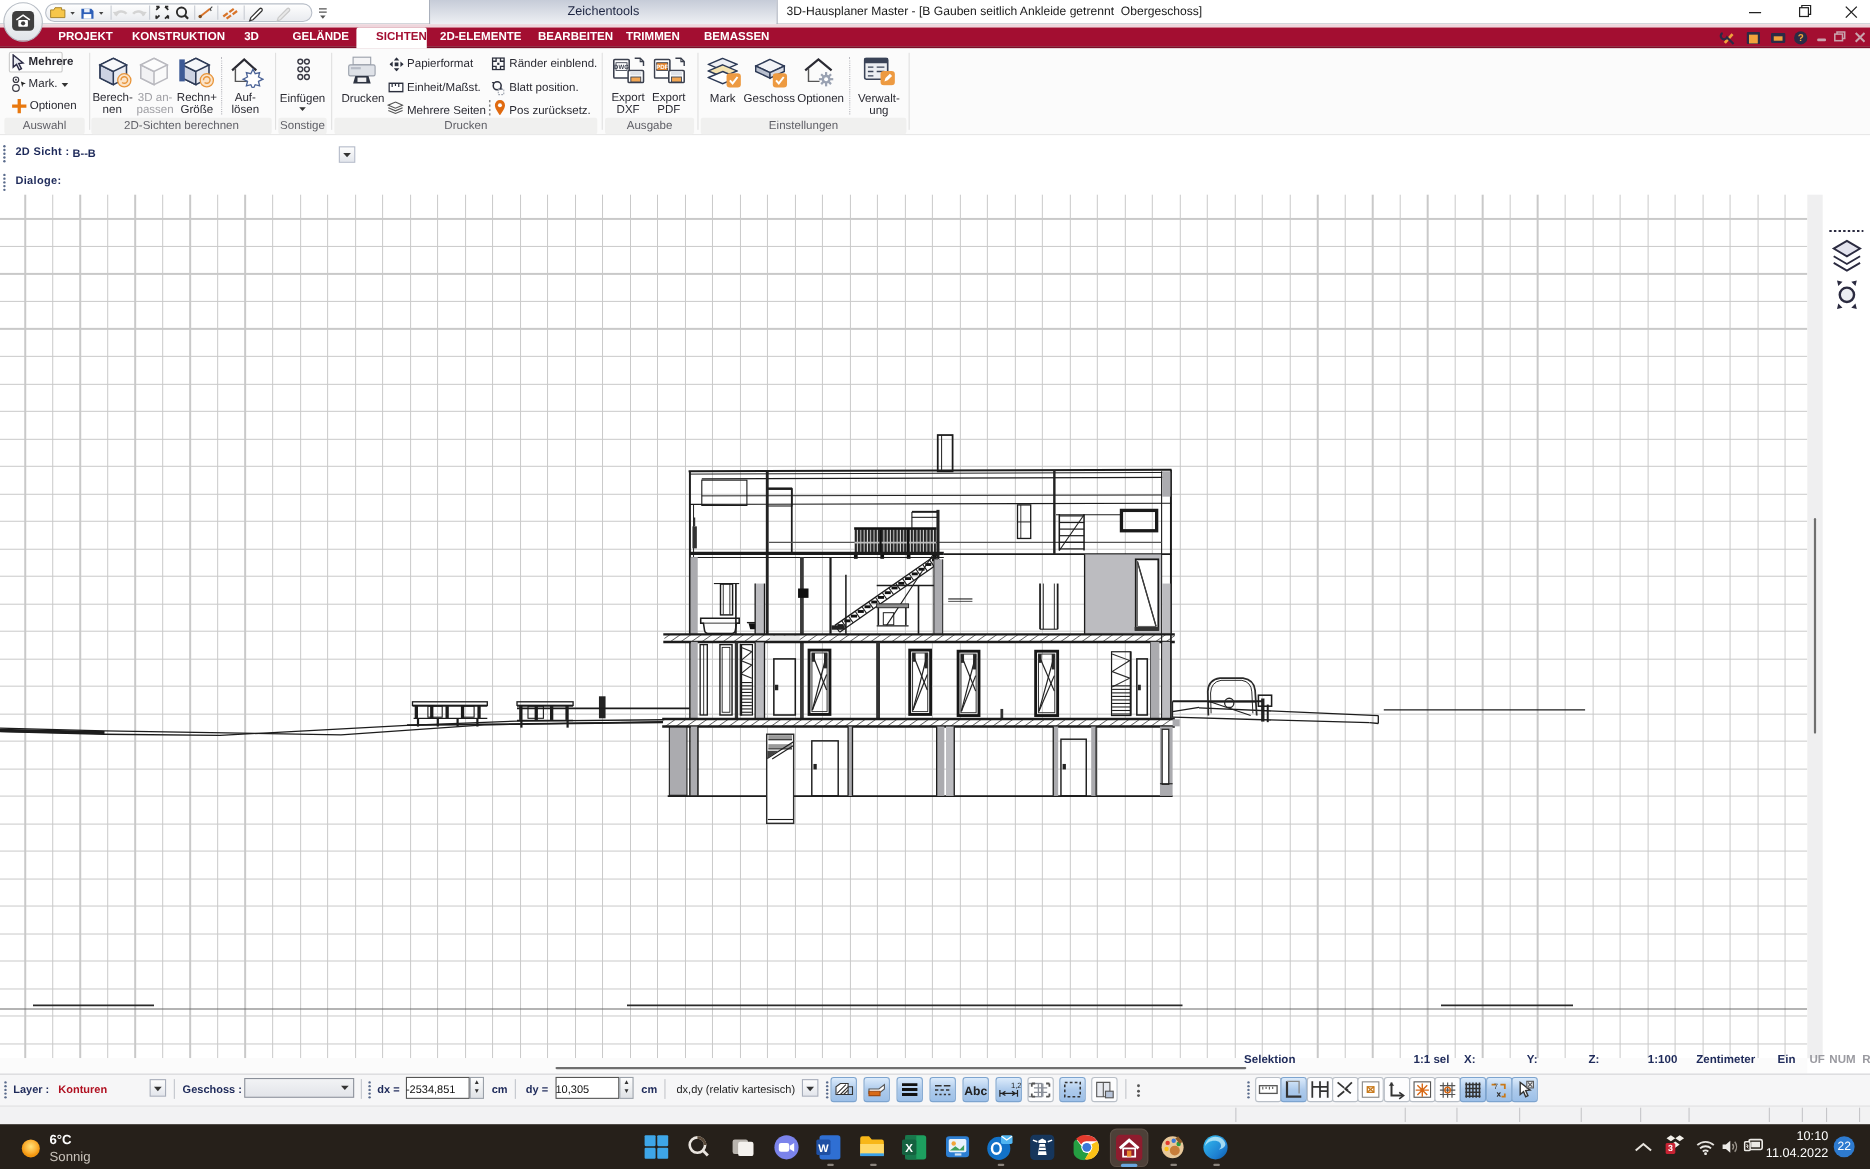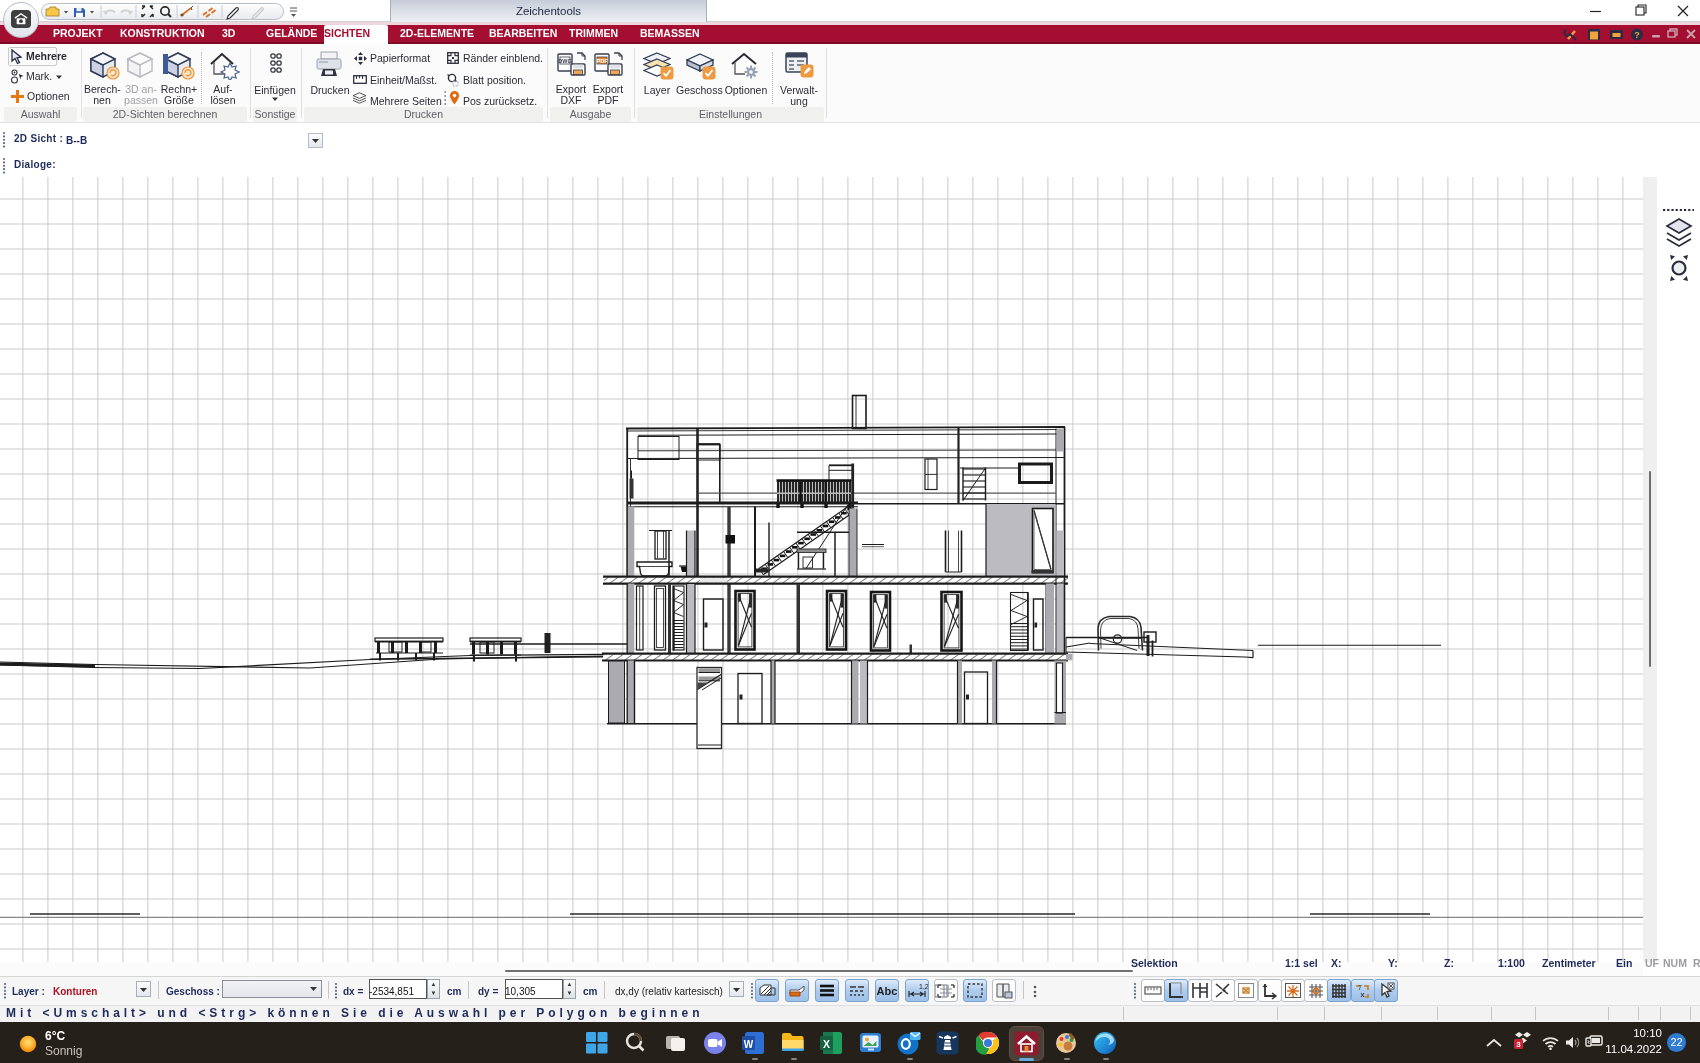--- a/index.html
+++ b/index.html
@@ -11,21 +11,21 @@
 #wtitle{left:715px;top:0;height:22px;line-height:22px;font-size:11px;color:#191919}
 
 #appcirc{left:3px;top:2px;width:36px;height:36px;border-radius:50%;background:linear-gradient(#fff,#dfe3e8);border:1px solid #b6bcc4;z-index:5}
 #appsq{left:11px;top:10px;width:20px;height:18px;border-radius:4px;background:#3f3f3f;z-index:6}
 #qat{left:41px;top:3px;width:243px;height:17px;border:1px solid #b8bec8;border-radius:9px;background:linear-gradient(#fefefe,#e9ebef)}
 
 #pinktop{left:0;top:22px;width:1700px;height:3px;background:#eed6dc}
 #redband{left:0;top:25px;width:1700px;height:17px;background:#a30e31}
 #reddark{left:0;top:42px;width:1700px;height:2px;background:#7c0c26}
 .rtab{top:25px;height:17px;color:#fff;font-size:10.5px;font-weight:bold;line-height:17px}
-#sichten{left:324px;top:25px;width:64px;height:19px;background:#fff;color:#a30e31;font-size:10.5px;font-weight:bold;text-align:left;line-height:17px;border-radius:2px 2px 0 0}
+#sichten{left:324px;top:25px;width:64px;height:19px;background:#fff;color:#a30e31;font-size:10.5px;font-weight:bold;text-align:right;line-height:17px;border-radius:2px 2px 0 0}
 
 #ribbon{left:0;top:44px;width:1700px;height:79px;background:#fbfbfb;border-bottom:1px solid #e3e3e3}
 .gsep{top:48px;width:1px;height:70px;background:#e0e0e0}
 .gstrip{top:107px;height:15px;background:#f0f0ef;color:#5f5f66;font-size:10.5px;text-align:center;line-height:15px;border-radius:2px}
 .biglbl{color:#2b2b33;font-size:10.5px;text-align:center;line-height:10.5px}
 .smalltxt{color:#2b2b33;font-size:10.5px;line-height:13px}
 .graytxt{color:#a0a0a5}
 #selektbtn{left:8px;top:46.5px;width:49px;height:19.5px;border:1px solid #c9c9c9;background:#fdfdfd;border-radius:2px}
 
 #row1{left:0;top:123px;width:1700px;height:27px;background:#fff}
@@ -52,20 +52,21 @@
 .stxt{top:956px;font-size:10.5px;line-height:15px;font-weight:bold;color:#1e2a5a}
 .ssep{top:1007px;width:1px;height:13px;background:#c6c6c9}
 
 #taskbar{left:0;top:1022px;width:1700px;height:41px;background:#26201a}
 .tdash{top:1057.5px;width:6px;height:2.5px;background:#8a837c;border-radius:2px}
 </style></head>
 <body>
 <div id="page">
 <div class="abs" id="titlebar"></div>
     <div class="abs" id="ztab">Zeichentools</div>
+    <div class="abs" id="wtitle">3D-Hausplaner Master - [B Gauben seitlich Ankleide getrennt&nbsp; Obergeschoss]</div>
     <svg class="abs" style="left:1580px;top:0;width:120px;height:22px">
 <line x1="10" y1="11.5" x2="21" y2="11.5" stroke="#222" stroke-width="1.2"></line>
 <rect x="56" y="7" width="8" height="8" fill="none" stroke="#222" stroke-width="1.1"></rect>
 <path d="M58,7 v-2 h8 v8 h-2" fill="none" stroke="#222" stroke-width="1.1"></path>
 <path d="M98,6 l10,10 M108,6 l-10,10" stroke="#222" stroke-width="1.2"></path>
     </svg>
     <div class="abs" id="qat"></div>
     <div class="abs" id="appcirc"></div>
     <div class="abs" id="appsq"></div>
     <svg class="abs" style="left:13px;top:12px;width:16px;height:14px;z-index:7" viewBox="0 0 18 16">
@@ -288,21 +289,21 @@
 <g stroke="#2d3a56" stroke-width="1.3">
         <path d="M14,1 L27,6.5 L14,12 L1,6.5 Z" fill="#eef0f5"></path>
         <path d="M14,7 L27,12.5 L14,18 L1,12.5 Z" fill="#f5e3b0"></path>
         <path d="M14,13 L27,18.5 L14,24 L1,18.5 Z" fill="#fff"></path>
       </g>
     </svg>
     <svg class="abs" style="left:660px;top:66px;width:14px;height:14px">
       <rect x="0.5" y="0.5" width="13" height="13" rx="3" fill="#ed9a41"></rect>
       <path d="M3.5,7 l2.5,2.8 L10.5,4" stroke="#fff" stroke-width="1.8" fill="none"></path>
     </svg>
-    <div class="abs biglbl" style="left:641px;top:85px;width:32px">Layer</div>
+    <div class="abs biglbl" style="left:641px;top:85px;width:32px">Mark</div>
     <svg class="abs" style="left:686px;top:53px;width:28px;height:24px" viewBox="0 0 28 24">
 <path d="M14,1 L27,7 L14,13 L1,7 Z" fill="#f2f3f7" stroke="#2d3a56" stroke-width="1.3"></path>
 <path d="M1,7 L1,12 L14,18 L14,13 Z" fill="#b9c0cf" stroke="#2d3a56" stroke-width="1.3"></path>
 <path d="M27,7 L27,12 L14,18 L14,13 Z" fill="#d6dae4" stroke="#2d3a56" stroke-width="1.3"></path>
     </svg>
     <svg class="abs" style="left:702px;top:66px;width:14px;height:14px">
       <rect x="0.5" y="0.5" width="13" height="13" rx="3" fill="#ed9a41"></rect>
       <path d="M3.5,7 l2.5,2.8 L10.5,4" stroke="#fff" stroke-width="1.8" fill="none"></path>
     </svg>
     <div class="abs biglbl" style="left:676px;top:85px;width:46px">Geschoss</div>
@@ -849,21 +850,20 @@
         <path d="M4,6 h4 M12,6 h4 l0,4 M16,14 v3 h-3" stroke="#c87818" stroke-width="1.6" fill="none"></path>
         <text x="6" y="10" font-size="7" fill="#333">7</text>
         <path d="M9,13 l3,4 m0,-4 l-3,4" stroke="#333"></path>
       </svg></div>
     <div class="abs tbbtn on" style="left:1373.9999999999995px"><svg width="22" height="21" viewBox="0 0 22 21">
         <path d="M7,4 L7,15 L10,12.5 L12,17 L14,16 L12,11.5 L16,11 Z" fill="#fff" stroke="#333" stroke-width="1.3"></path>
         <rect x="13" y="3" width="6" height="6" fill="#e8eaf0" stroke="#555"></rect>
         <path d="M14,4 l4,4 m0,-4 l-4,4" stroke="#555"></path>
       </svg></div>
     <div class="abs" id="status"></div>
-    <div class="abs " style="left:6px;top:1005.5px;font-size:12px;font-weight:bold;color:#1e2a5a;letter-spacing:3.95px">Mit &lt;Umschalt&gt; und &lt;Strg&gt; können Sie die Auswahl per Polygon beginnen</div>
     <div class="abs ssep" style="left:1123px"></div>
     <div class="abs stxt" style="left:1131px">Selektion</div>
     <div class="abs ssep" style="left:1277px"></div>
     <div class="abs stxt" style="left:1285px">1:1 sel</div>
     <div class="abs ssep" style="left:1324px"></div>
     <div class="abs stxt" style="left:1331px">X:</div>
     <div class="abs ssep" style="left:1381px"></div>
     <div class="abs stxt" style="left:1388px">Y:</div>
     <div class="abs ssep" style="left:1437px"></div>
     <div class="abs stxt" style="left:1444px">Z:</div>

